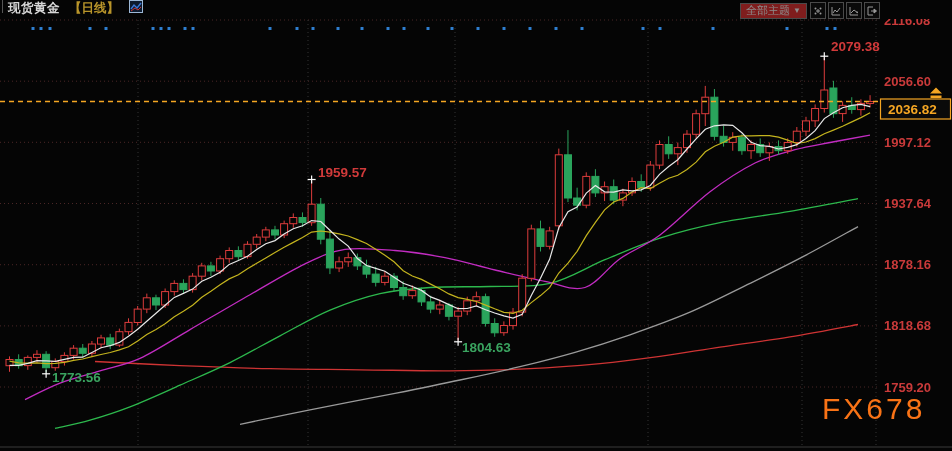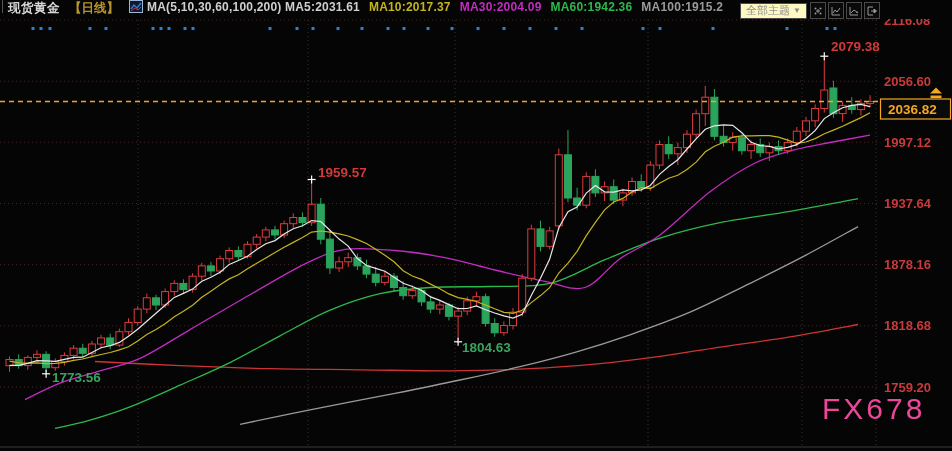--- a/index.html
+++ b/index.html
@@ -10,25 +10,25 @@
   #header{position:absolute;left:0;top:0;width:952px;height:19px;display:flex;
           align-items:flex-start;z-index:5;background:#050505;}
   .hsep{width:1px;height:13px;background:#555;margin:0 5px 0 2px;}
   .title-instrument{color:#d6d6d6;font-size:12.5px;font-weight:bold;letter-spacing:.5px;}
   .title-period{color:#b9952a;font-size:12.5px;font-weight:bold;margin-left:9px;}
   .mini-chart-icon{margin:0 4px 0 10px;display:inline-flex;}
   #legend-row{display:flex;align-items:center;gap:9px;white-space:nowrap;}
   .legend-item{font-size:12px;font-weight:bold;letter-spacing:.2px;}
   #toolbar{position:absolute;top:2px;right:72px;display:flex;align-items:center;gap:3px;z-index:6;}
   #themes-btn{border:1px solid #4a4a4a;color:#8d8d8d;font-size:11px;line-height:13px;
-              padding:0 5px;height:14px;background:#fef9c3;cursor:pointer;display:flex;align-items:flex-start;gap:3px;}
+              padding:0 5px;height:14px;background:#7f1d1d;cursor:pointer;display:flex;align-items:flex-start;gap:3px;}
   .tool-icon-btn{width:14px;height:15px;border:1px solid #4a4a4a;background:#0a0a0a;display:flex;
                  align-items:center;justify-content:center;cursor:pointer;}
   
-  #watermark{position:absolute;left:822px;top:392px;width:128px;color:#ec4899;
+  #watermark{position:absolute;left:822px;top:392px;width:128px;color:#f97316;
              font-size:30px;letter-spacing:3px;font-weight:400;z-index:4;}
   svg text{font-family:"Liberation Sans","DejaVu Sans",sans-serif;}
 </style>
 </head>
 <body>
 
 <div id="stage">
 
   <svg id="chart-svg" width="952" height="451" viewBox="0 0 952 451" style="position:absolute;left:0;top:0;">
       <g>
@@ -328,27 +328,20 @@
     <span class="hsep"></span>
     <span class="title-instrument">现货黄金</span>
     <span class="title-period">【日线】</span>
     <span class="mini-chart-icon">
       <svg width="14" height="13" viewBox="0 0 14 13">
         <rect x="0.5" y="0.5" width="13" height="12" fill="#0d1b2e" stroke="#9db8d6" stroke-width="1"></rect>
         <polyline points="2,9 5,5 8,8 12,3" fill="none" stroke="#3c78d8" stroke-width="1.4"></polyline>
         <polyline points="2,11 6,8 9,10 12,7" fill="none" stroke="#cc3333" stroke-width="1"></polyline>
       </svg>
     </span>
-    <span id="legend-row">
-        <span class="legend-item" style="color: rgb(207, 207, 207);">MA(5,10,30,60,100,200) MA5:2031.61</span>
-        <span class="legend-item" style="color: rgb(196, 180, 30);">MA10:2017.37</span>
-        <span class="legend-item" style="color: rgb(193, 44, 193);">MA30:2004.09</span>
-        <span class="legend-item" style="color: rgb(45, 184, 77);">MA60:1942.36</span>
-        <span class="legend-item" style="color: rgb(154, 154, 154);">MA100:1915.2</span>
-      </span>
   </div>
 
   <div id="toolbar">
     <div id="themes-btn">
       <span>全部主题</span>
       <span style="font-size:8px;">▼</span>
     </div>
     <span id="toolbar-icons" style="display:flex;gap:2px;">
         <span class="tool-icon-btn">
           <svg width="12" height="12" viewBox="0 0 12 12">

